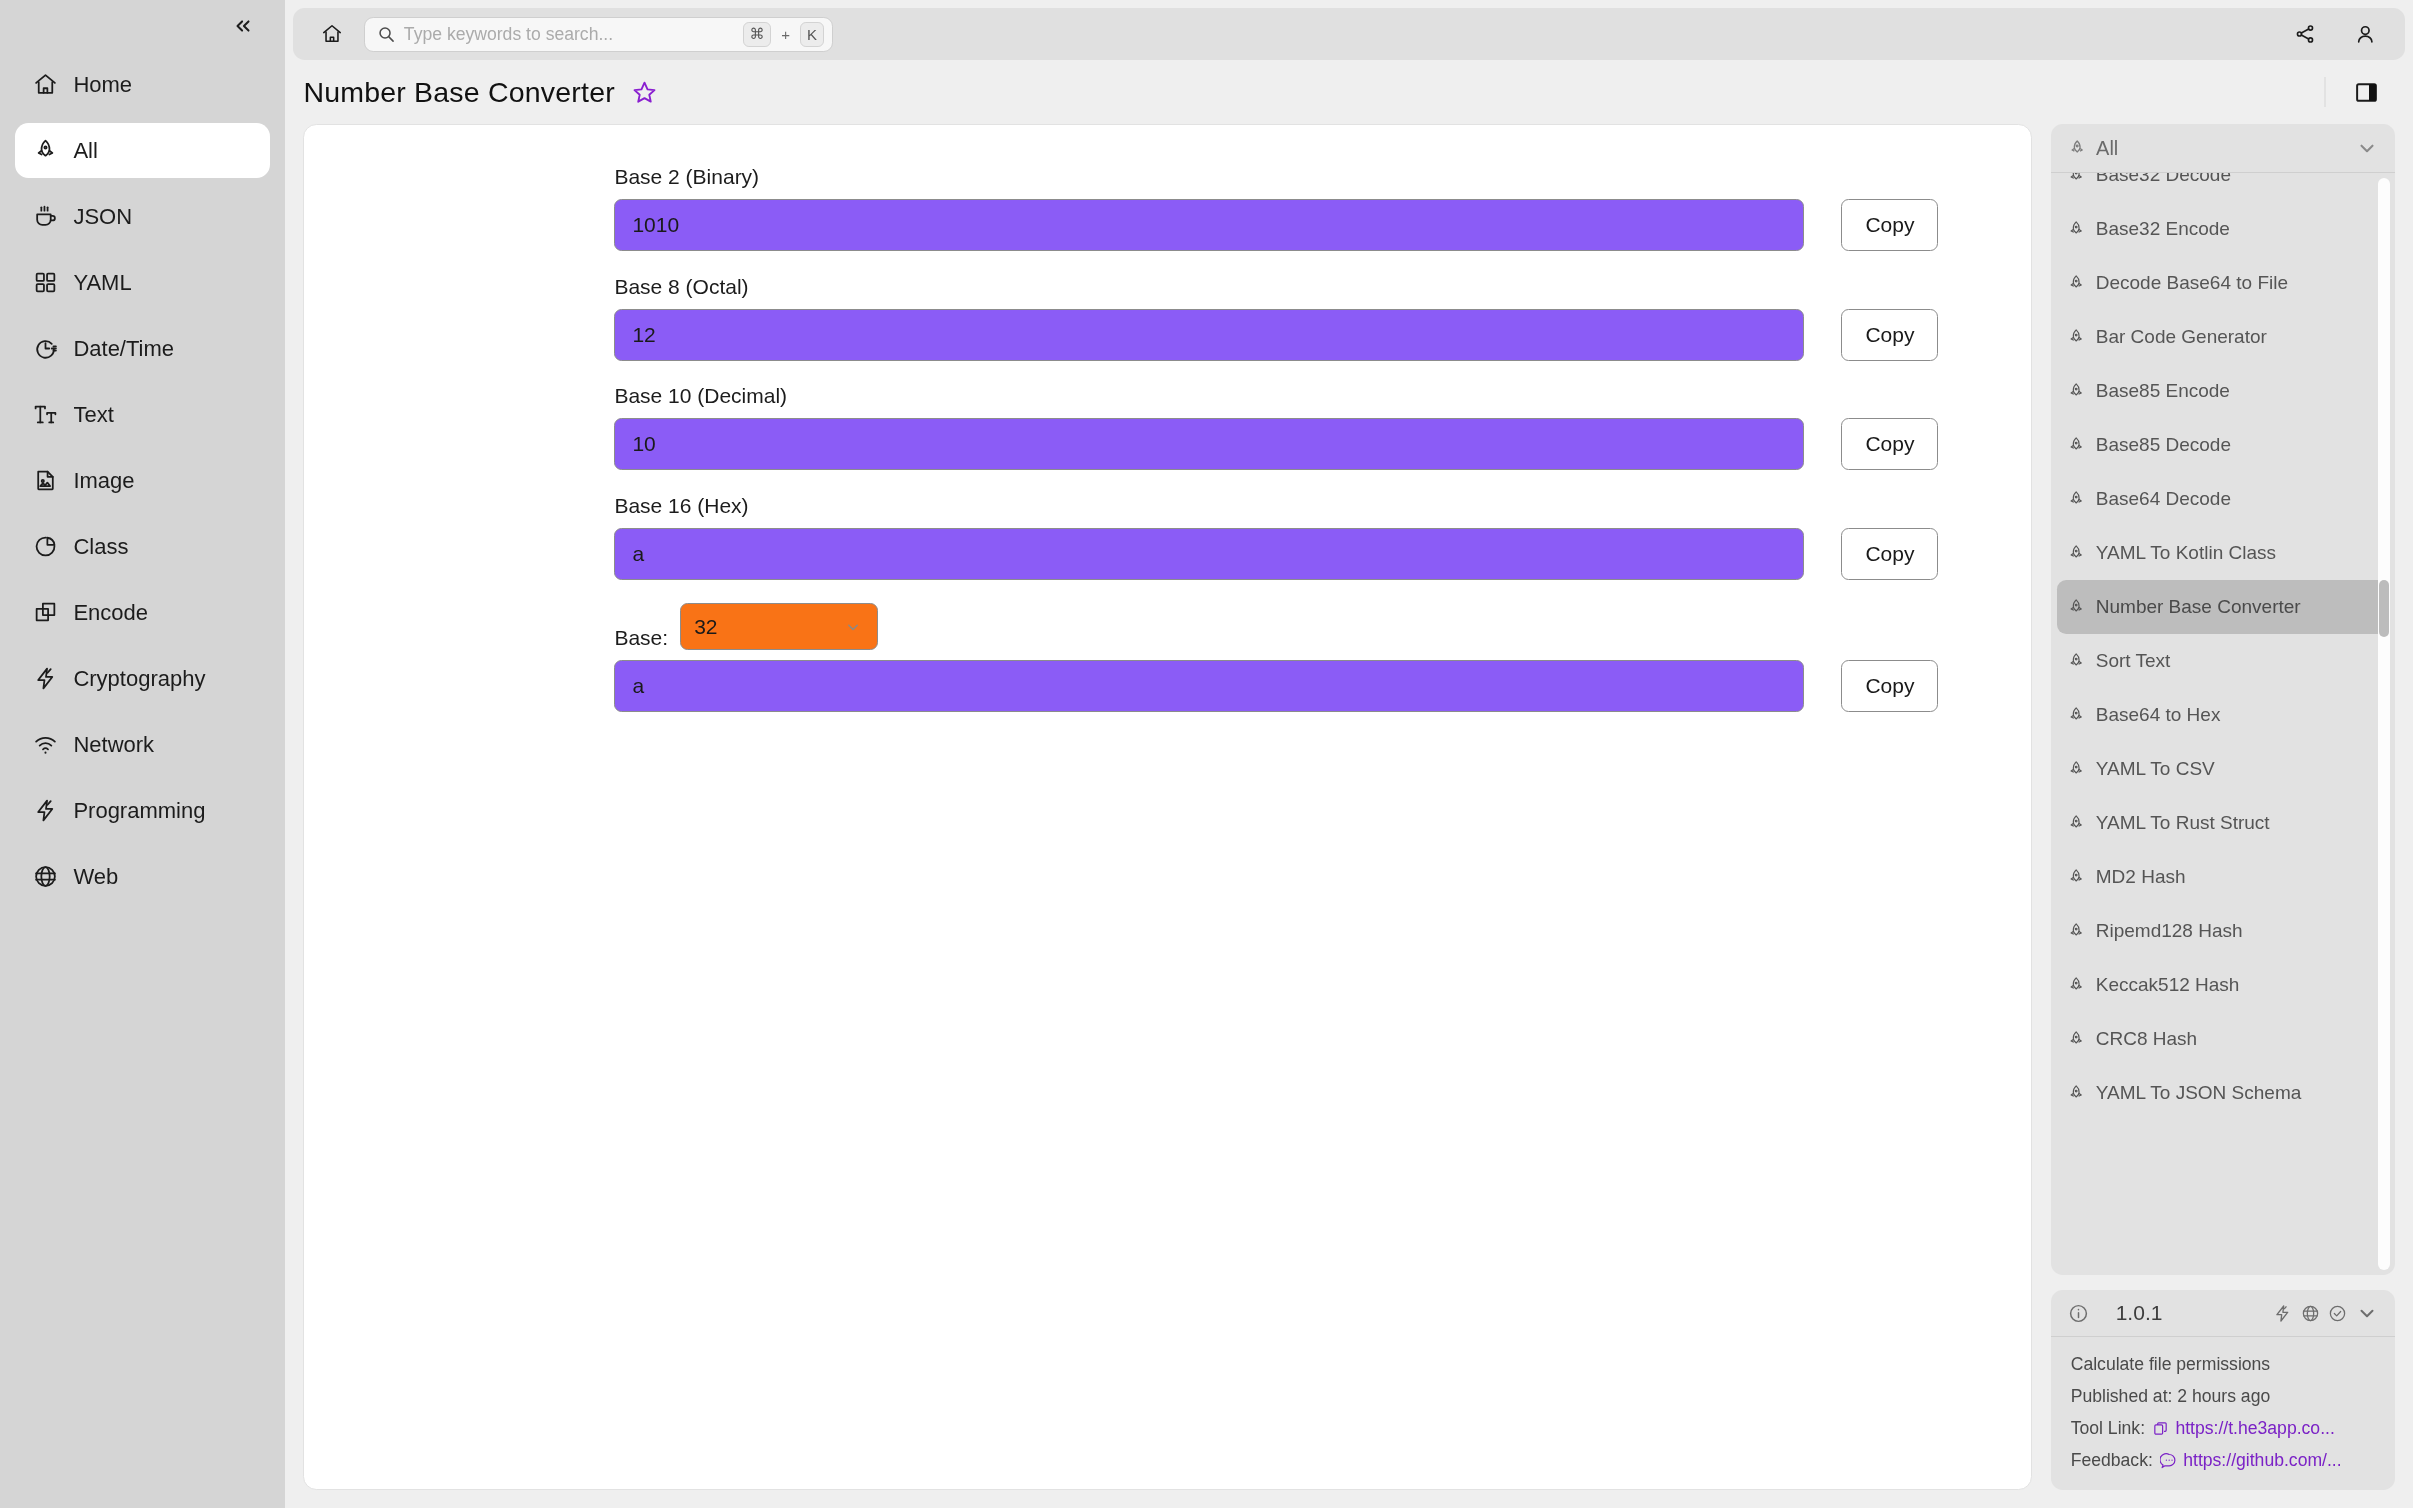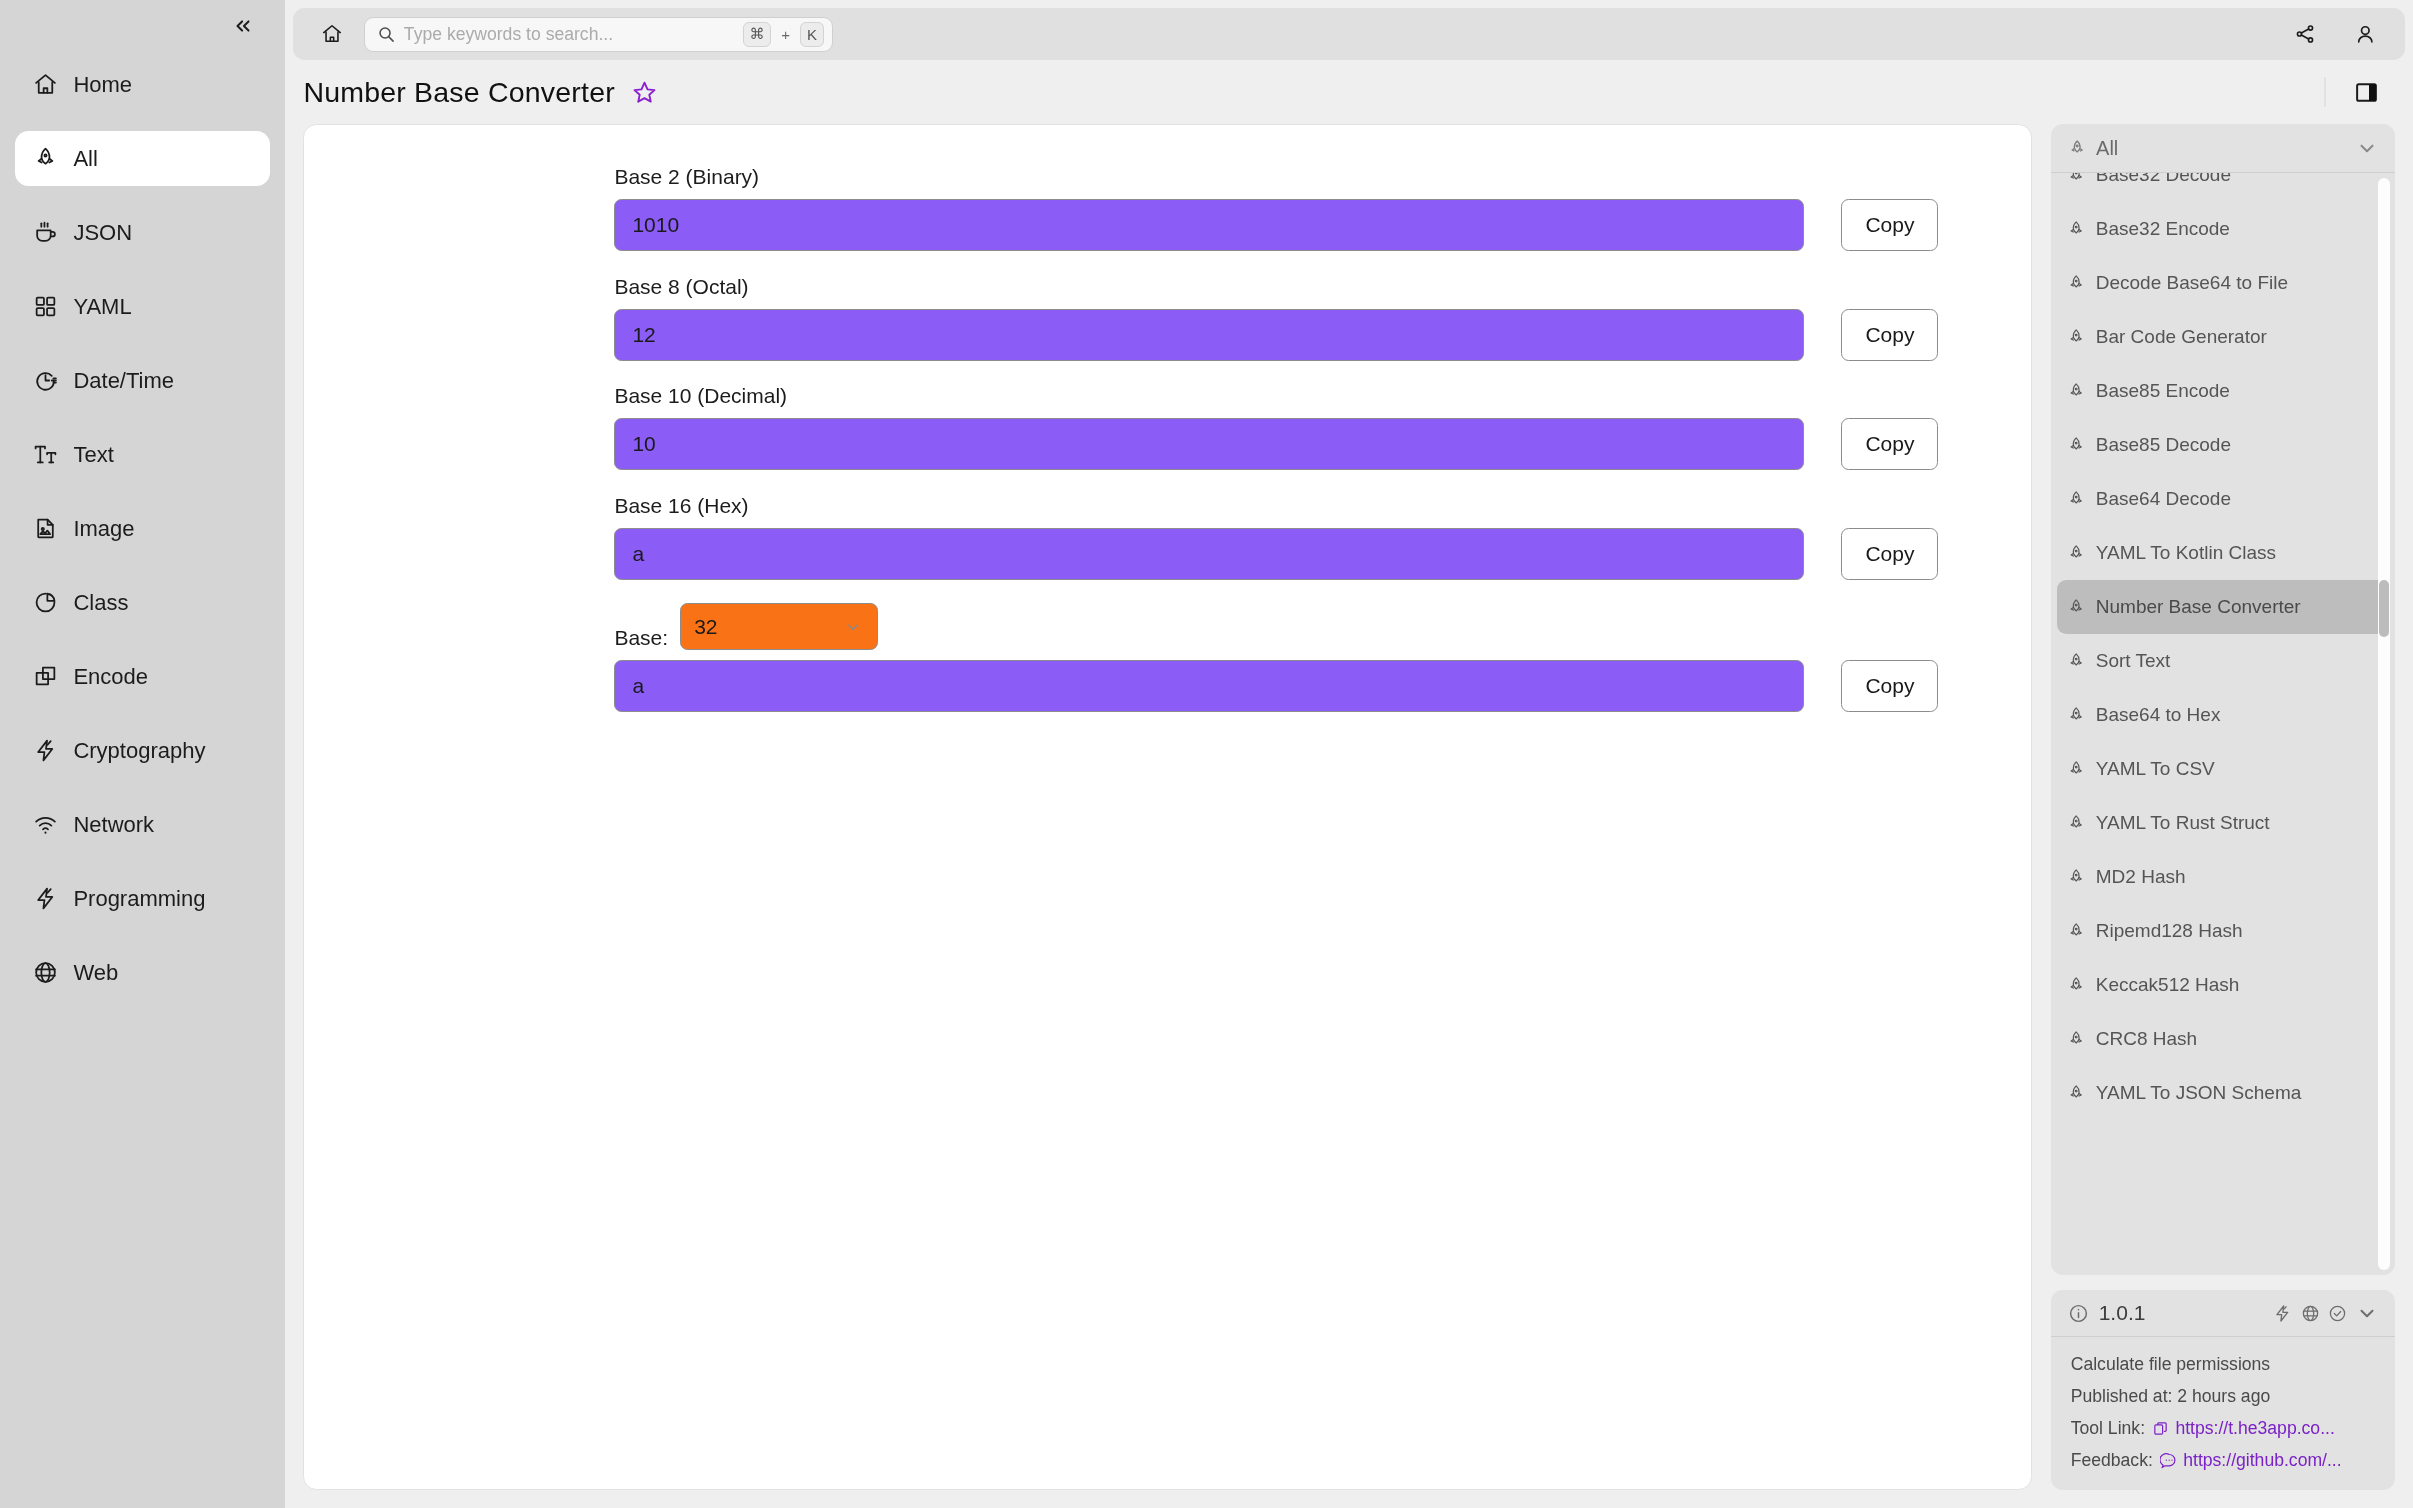--- a/index.html
+++ b/index.html
@@ -16,21 +16,21 @@
     width: 285px; flex: 0 0 285px;
     background: #d5d5d5;
     display: flex; flex-direction: column;
     padding: 0 15px;
   }
   .sidebar-top { height: 52px; display: flex; align-items: center; justify-content: flex-end; padding-right: 10px; }
   .collapse-btn {
     width: 35px; height: 35px; display: flex; align-items: center; justify-content: center;
     cursor: pointer; color: #1d1d1d;
   }
-  .nav { display: flex; flex-direction: column; gap: 19px; padding-top: 5px; }
+  .nav { display: flex; flex-direction: column; gap: 11px; padding-top: 5px; }
   .nav-item {
     display: flex; align-items: center; gap: 15px;
     height: 55px; padding: 0 18.4px; border-radius: 13.4px;
     color: #1c1c1c; font-size: 22px; cursor: pointer;
   }
   .nav-item.active { background: #ffffff; }
   .nav-ico { width: 25px; height: 25px; flex: 0 0 25px; display: flex; align-items: center; justify-content: center; }
   .nav-ico svg { width: 25px; height: 25px; display: block; }
 
   
@@ -128,21 +128,21 @@
   .scrollbar {
     position: absolute; top: 5px; right: 5px; width: 11.7px; bottom: 5px;
     background: #fdfdfd; border-radius: 6.7px;
   }
   .scrollbar-thumb {
     position: absolute; left: 0.8px; width: 10px; top: 402px; height: 57px;
     background: #bcbcbc; border-radius: 6.7px;
   }
 
   .info-panel { background: #e2e2e2; border-radius: 11.7px; padding: 0 0 18.4px 0; flex: 0 0 auto; }
-  .info-head { height: 47px; display: flex; align-items: center; gap: 10px; padding: 0 17px; border-bottom: 0.8px solid #cfcfcf; }
+  .info-head { height: 47px; display: flex; align-items: center; gap: 27px; padding: 0 17px; border-bottom: 0.8px solid #cfcfcf; }
   .info-version { font-size: 21px; color: #3d3d3d; }
   .info-head-icons { margin-left: auto; display: flex; align-items: center; gap: 8.4px; color: #6d6d6d; }
   .info-head-icons > span { display: flex; cursor: pointer; }
   .info-body { padding: 17px 20px 0 20px; display: flex; flex-direction: column; gap: 11px; }
   .info-line { font-size: 17.6px; color: #4a4a4a; display: flex; align-items: center; gap: 6.7px; white-space: nowrap; }
   .info-link { color: #7b22c6; display: inline-flex; align-items: center; gap: 6.7px; cursor: pointer; }
   .info-link svg { width: 17px; height: 17px; display: block; }
 </style>
 </head>
 <body>

